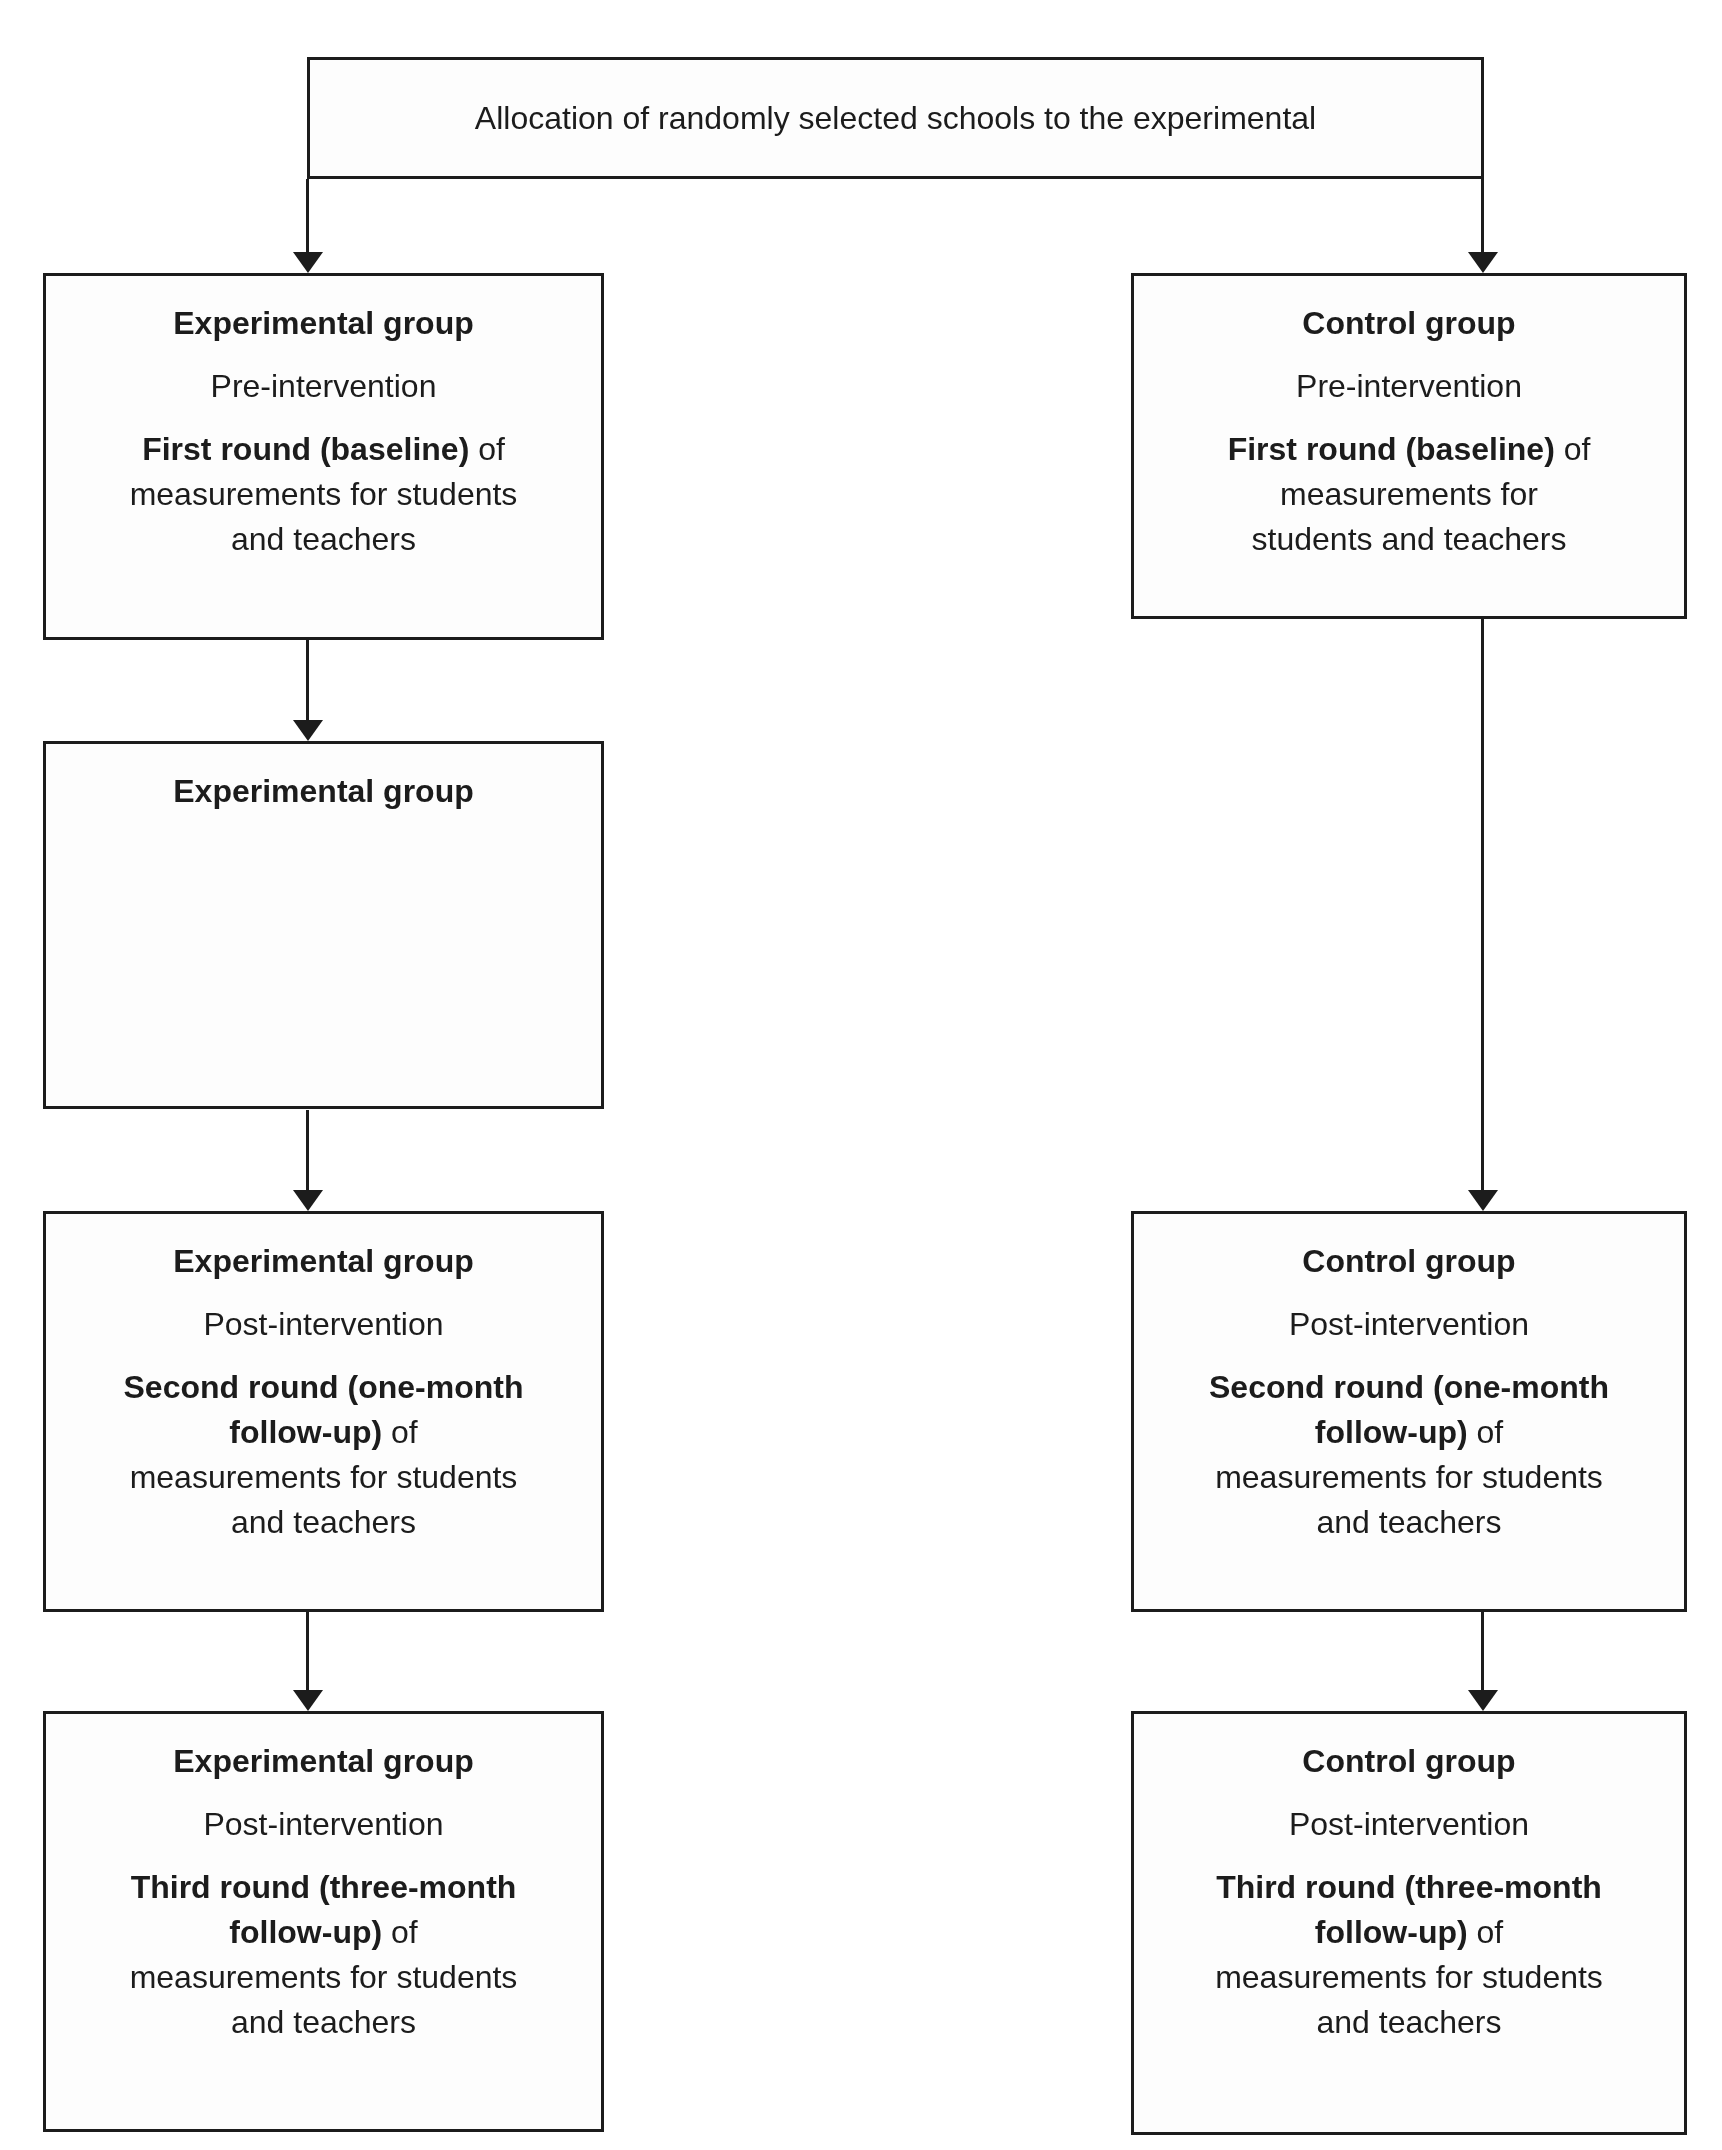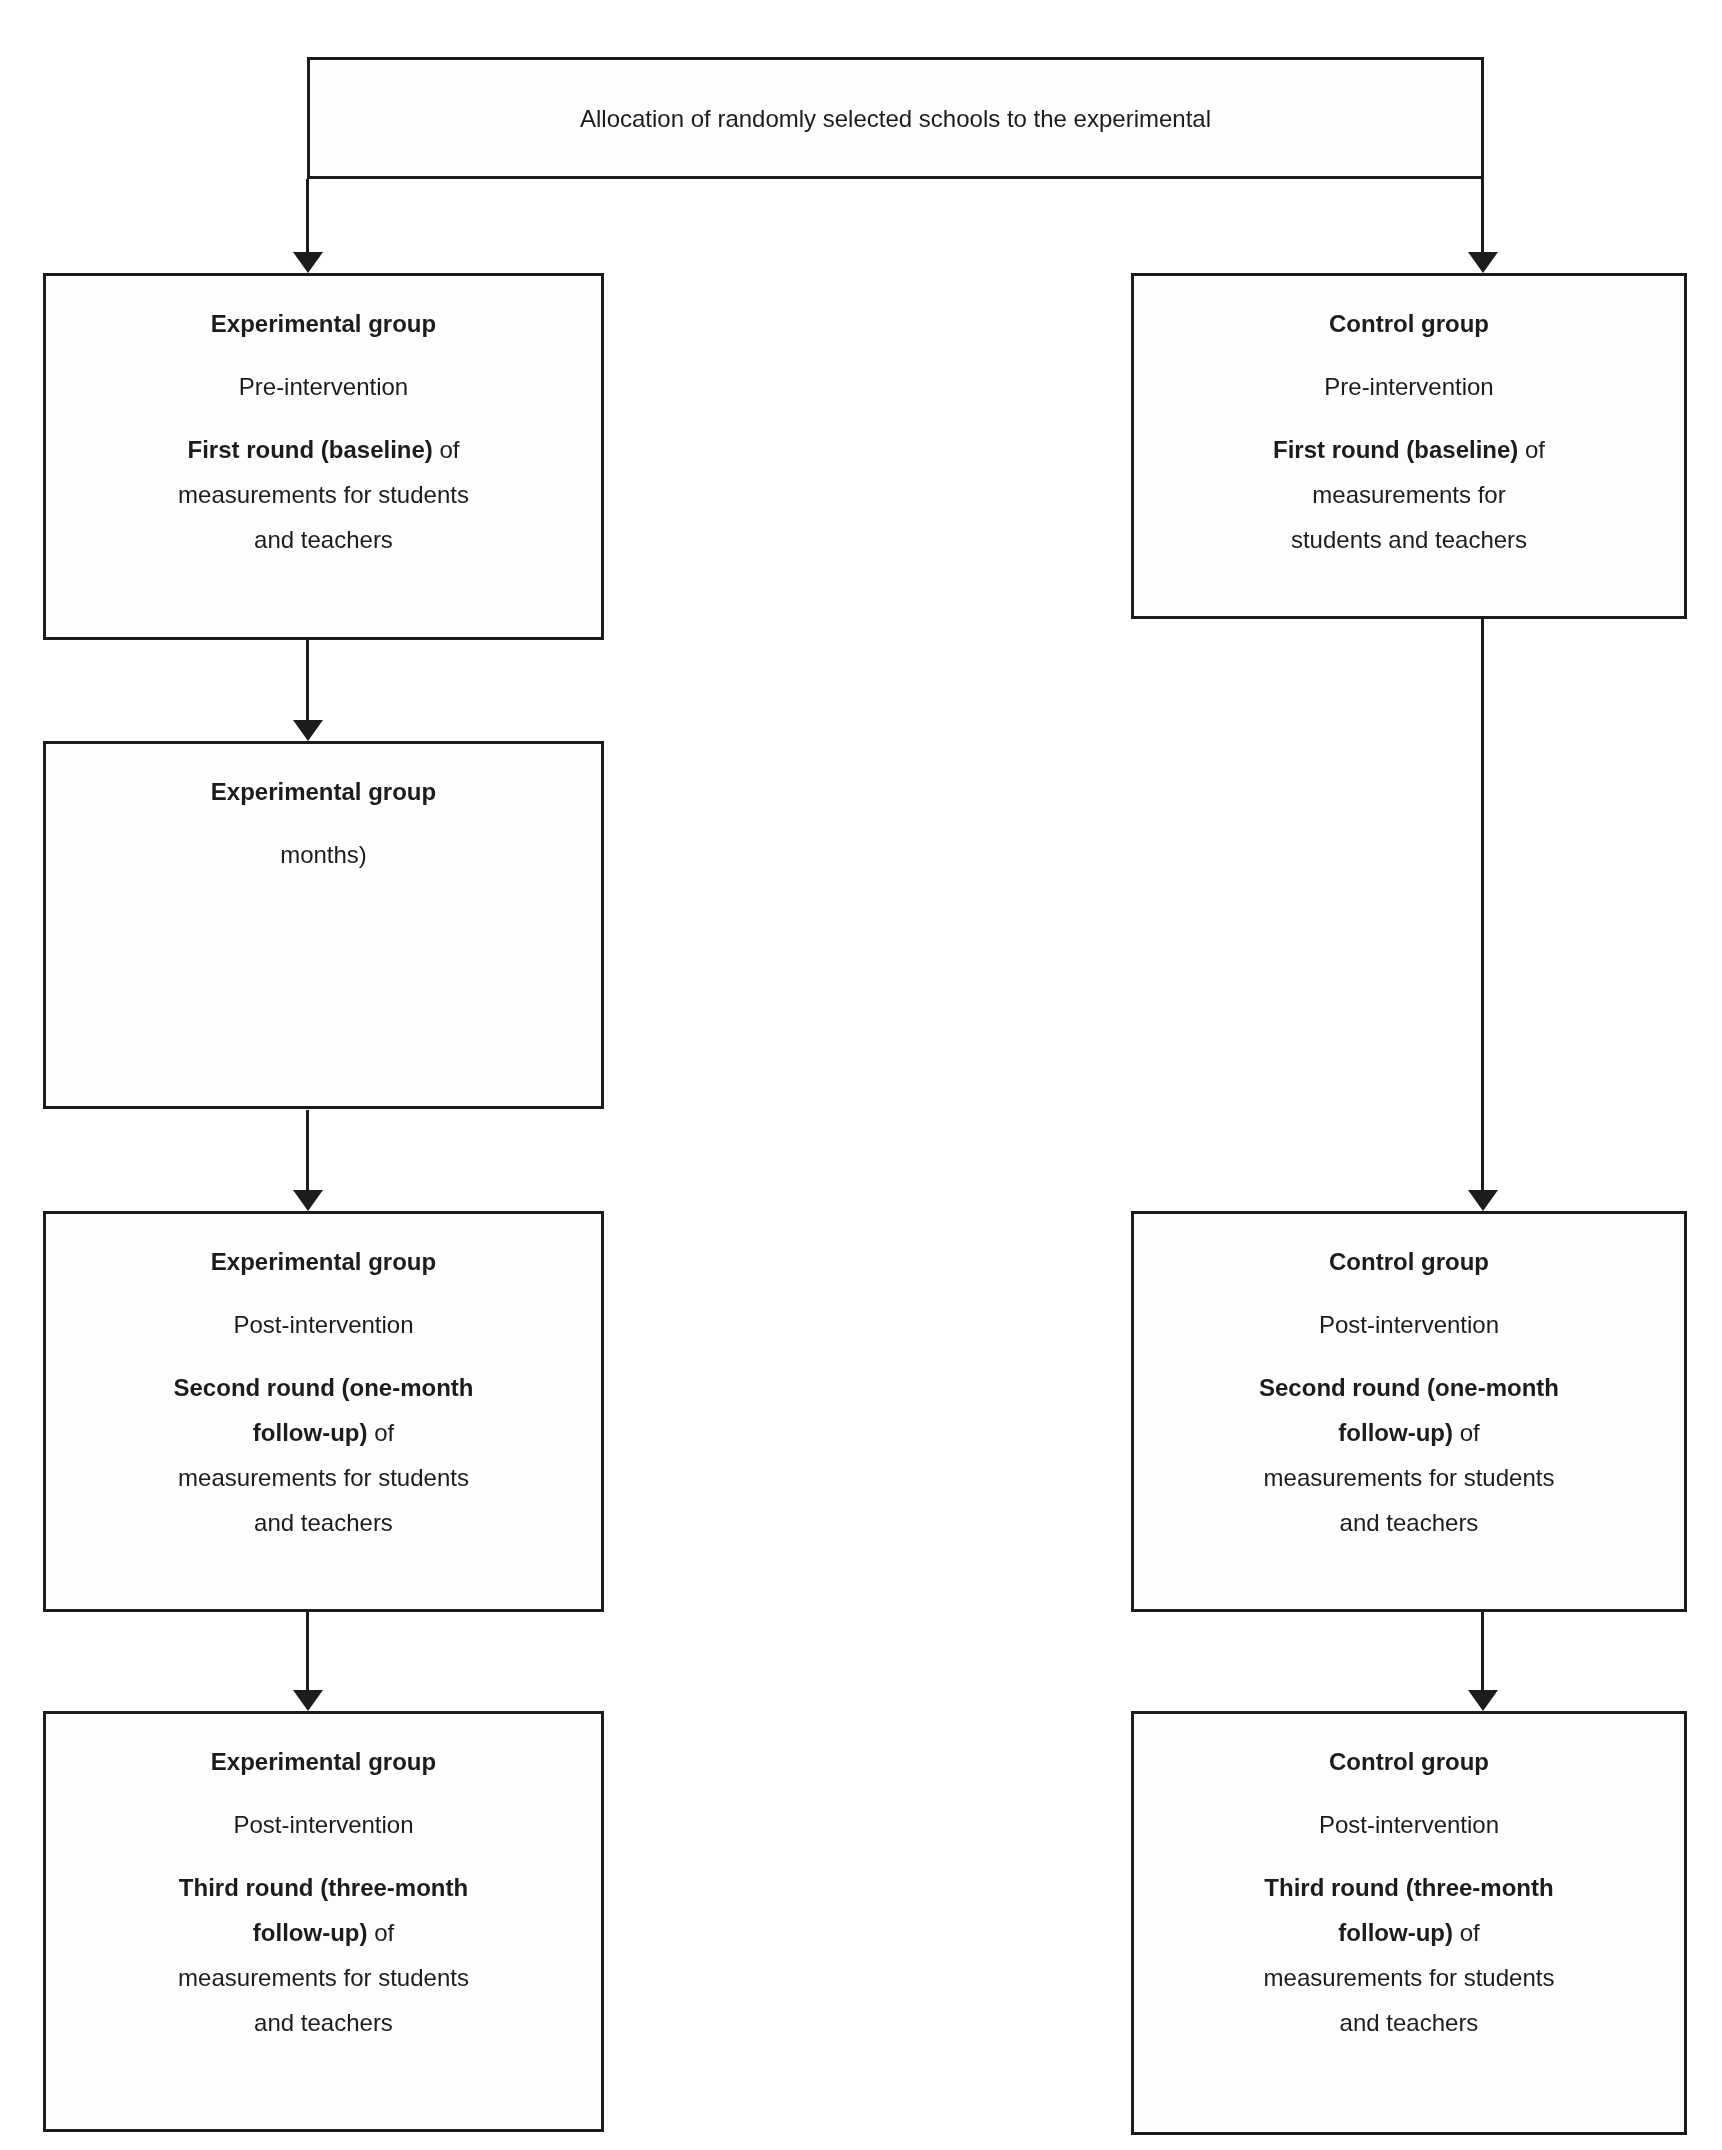--- a/index.html
+++ b/index.html
@@ -10,21 +10,21 @@
     background: #ffffff;
     font-family: "Liberation Sans", sans-serif;
     color: #1c1c1c;
   }
   .box {
     position: absolute;
     box-sizing: border-box;
     background: #fdfdfd;
     border: 3px solid #1c1c1c;
     text-align: center;
-    font-size: 24px;
+    font-size: 32px;
     line-height: 45px;
     padding-top: 25px;
   }
   .box.top {
     display: flex;
     flex-direction: column;
     align-items: center;
     justify-content: center;
     padding: 0;
   }
@@ -75,21 +75,20 @@
     </div>
 
   <div class="vline" style="left:306px; top:640px; height:81px;"></div>
   <div class="arrowhead" style="left:293px; top:720px;"></div>
 
   <div class="box" style="left:43px; top:741px; width:561px; height:368px;">
       <div class="para">
         <div class="line"><span class="bold">Experimental group</span></div>
       </div>
       <div class="para">
-        <div class="line"><span>months)</span></div>
       </div>
     </div>
 
   <div class="vline" style="left:306px; top:1110px; height:81px;"></div>
   <div class="arrowhead" style="left:293px; top:1190px;"></div>
 
   <div class="box" style="left:43px; top:1211px; width:561px; height:401px;">
       <div class="para">
         <div class="line"><span class="bold">Experimental group</span></div>
       </div>

